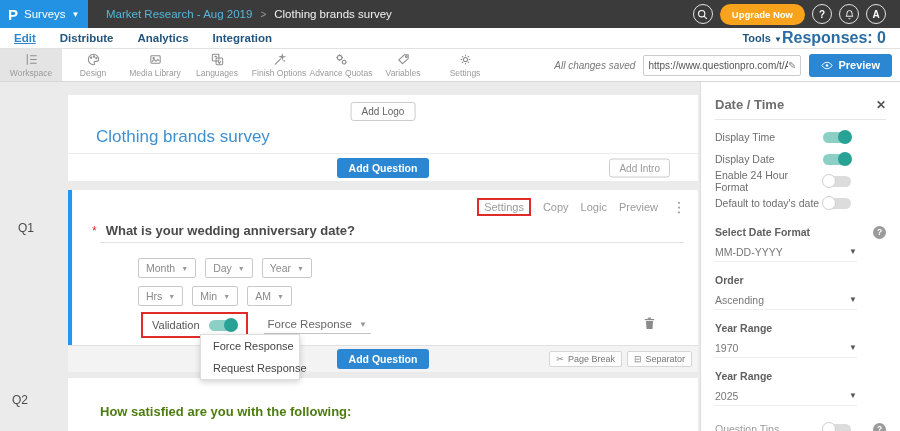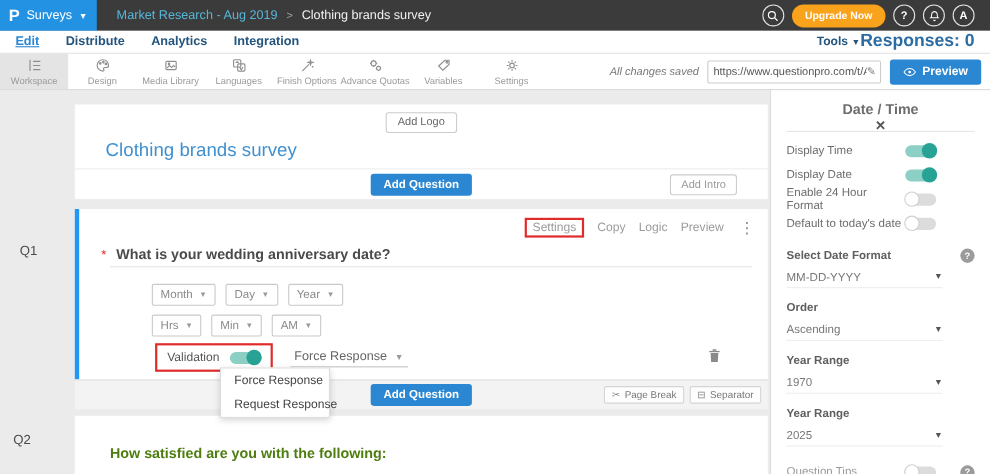--- a/index.html
+++ b/index.html
@@ -83,21 +83,21 @@
   .band-right { position:absolute; right:6px; top:50%; transform:translateY(-50%); display:flex; gap:5px; }
   .mini-btn { display:flex; align-items:center; gap:4px; background:#fdfdfd; border:1px solid #d5d5d5; border-radius:2px; font-size:9px; color:#777; padding:2px 6px; cursor:pointer; }
   .mini-btn .mi { font-size:9px; color:#888; }
 
   
   .q2-card { position:absolute; left:68px; top:378px; width:630px; height:53px; background:#fff; }
   .q2-question { position:absolute; left:32px; top:26px; font-size:13px; font-weight:700; color:#4d7c0f; cursor:text; }
 
   
   .sidebar { position:absolute; left:700px; top:82px; width:200px; height:349px; background:#fff; border-left:1px solid #ddd; padding:10px 14px 0 14px; }
-  .sb-header { display:flex; align-items:center; justify-content:space-between; height:20px;flex-direction:column; }
+  .sb-header { display:flex; align-items:flex-end; justify-content:space-between; height:20px; }
   .sb-title { font-size:13px; font-weight:700; color:#6d6d6d; }
   .sb-close { font-size:12px; font-weight:700; color:#555; cursor:pointer; }
   .sb-divider { border-bottom:1px solid #e6e6e6; margin:7px 0 6px 0; }
   .sb-row { display:flex; align-items:center; height:22px; }
   .sb-row-label { font-size:10.5px; color:#6d6d6d; flex:0 0 108px; }
   .sb-sec-label { display:flex; align-items:center; font-size:10.5px; font-weight:700; color:#5f5f5f; margin-top:10px; height:16px; }
   .sb-select { display:flex; align-items:center; justify-content:space-between; width:142px; height:20px; font-size:10.5px; color:#777; border-bottom:1px solid #eee; margin-top:2px; cursor:pointer; }
   .sb-select .caret-d { font-size:8px; color:#555; }
   .help-circle { width:13px; height:13px; border-radius:50%; background:#9b9b9b; color:#fff; font-size:8.5px; font-weight:700; display:flex; align-items:center; justify-content:center; margin-left:auto; cursor:pointer; }
   .sb-tips { display:flex; align-items:center; height:22px; margin-top:12px; }

